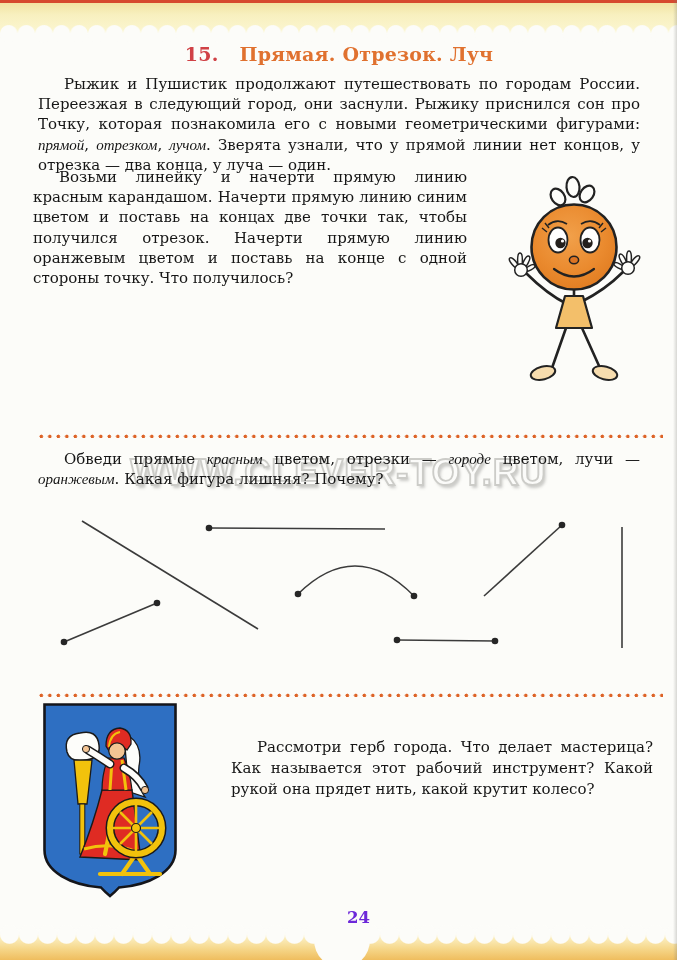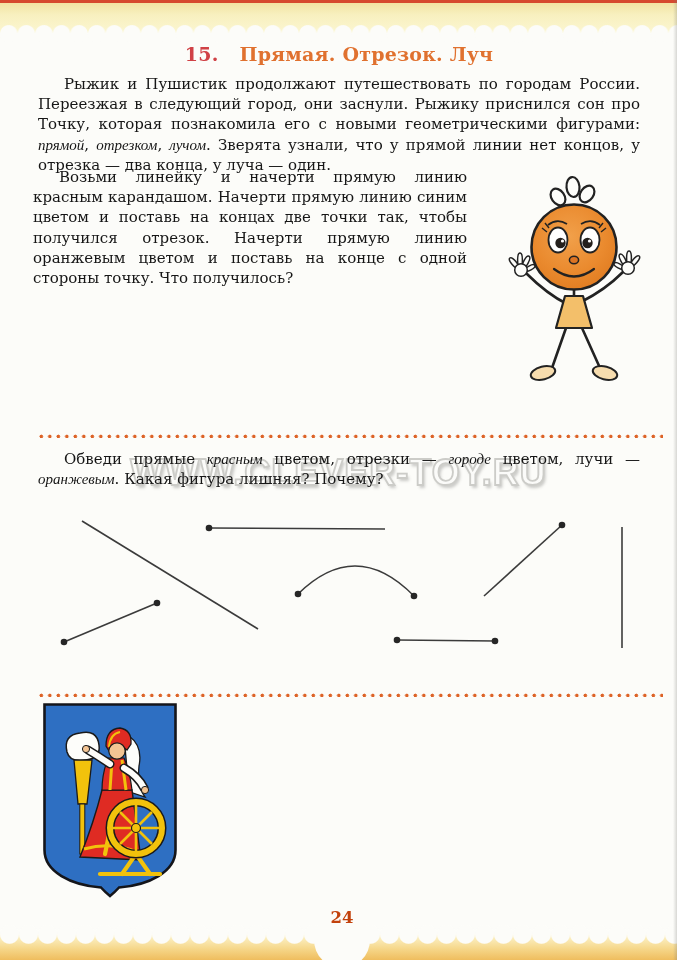--- a/index.html
+++ b/index.html
@@ -22,21 +22,21 @@
     background-image:radial-gradient(circle at 8.75px 8.8px,var(--paper) 8.2px,rgba(252,252,249,0) 9.2px);
     background-size:17.6px 18px;background-repeat:repeat-x;}
   .bottom-band{position:absolute;top:934px;left:0;right:0;bottom:0;z-index:2;
     background:linear-gradient(180deg,#fdf6d2 0%,#f6d88c 55%,#efbd5e 100%);}
   .scallops-bottom{position:absolute;top:925px;left:0;right:0;height:19px;z-index:2;
     background-image:radial-gradient(circle at 9.5px 9.3px,var(--paper) 8.9px,rgba(252,252,249,0) 10px);
     background-size:19px 19px;background-repeat:repeat-x;}
   .notch{position:absolute;left:314px;top:912px;width:56px;height:56px;border-radius:50%;
     background:var(--paper);z-index:3;}
   .page-num{position:absolute;left:314px;top:908px;width:56px;z-index:4;
-    text-align:center;font-weight:bold;font-size:16.5px;color:#c2410c;}
+    text-align:right;font-weight:bold;font-size:16.5px;color:#6d28d9;}
   .right-edge{position:absolute;right:0;top:0;bottom:0;width:4px;z-index:5;
     background:linear-gradient(90deg,rgba(120,120,115,0) 0%,rgba(120,120,115,0.28) 100%);}
   
   .title{position:absolute;left:38px;top:43px;width:602px;margin:0;z-index:1;
     text-align:center;font-size:19px;font-weight:bold;letter-spacing:0.2px;}
   .t-num{color:var(--title-number,#d04146);margin-right:21px;}
   .t-txt{color:var(--title-text,#e0712f);margin-top:44px;}
   
   .para{position:absolute;z-index:1;font-size:15px;line-height:20.2px;text-align:justify;
     text-indent:26px;hyphens:manual;-webkit-hyphens:manual;}
@@ -199,19 +199,20 @@
       <circle cx="94" cy="126" r="26" fill="none" stroke="#f2c20c" stroke-width="6"></circle>
       <g stroke="#f2c20c" stroke-width="2.6">
         <path d="M94,103 L94,149 M71,126 L117,126 M78,110 L110,142 M110,110 L78,142"></path>
       </g>
       <circle cx="94" cy="126" r="4.5" fill="#f2c20c" stroke="#1a1a1a" stroke-width="1.2"></circle>
     </g>
   </svg>
 </div>
 
 <div class="story-block">
+  <div class="para"><span>Рассмотри герб города. Что делает мастерица? Как называ­ется этот рабочий инструмент? Какой рукой она прядет нить, какой крутит колесо?</span></div>
 </div>
 
 <div class="bottom-band"></div>
 <div class="scallops-bottom"></div>
 <div class="notch"></div>
 <div class="page-num">24</div>
 <div class="right-edge"></div>
 
 </body></html>

